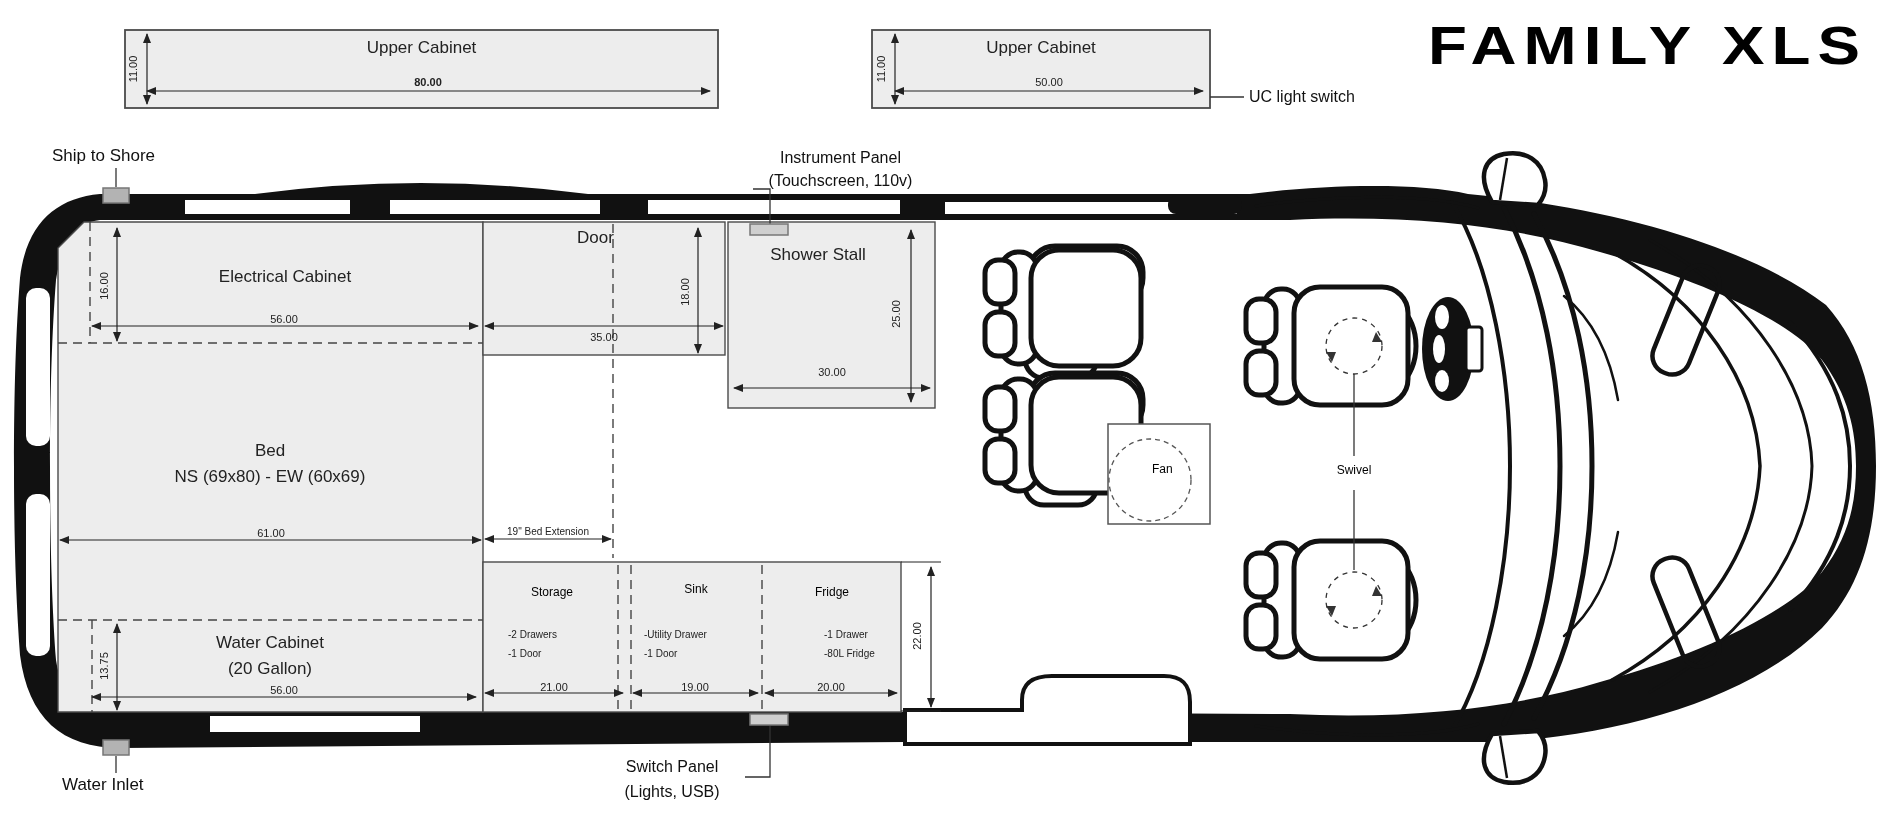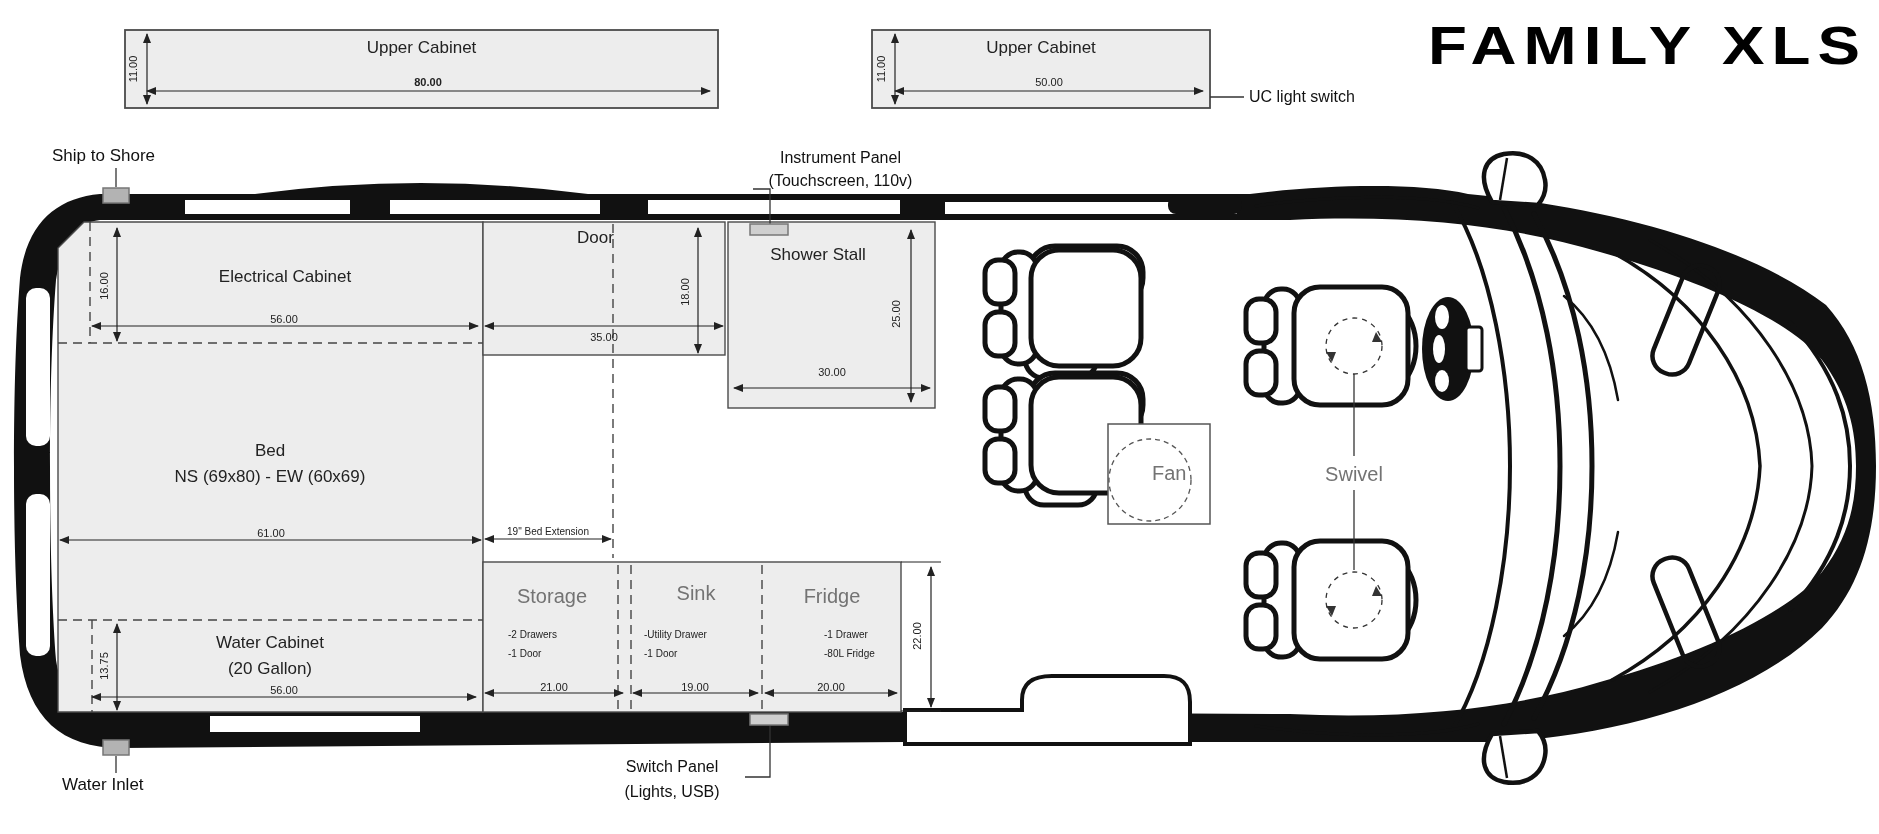--- a/index.html
+++ b/index.html
@@ -2,21 +2,21 @@
 <html><head>
 <meta charset="utf-8">
 <style>
   html,body{margin:0;padding:0;background:#fff;}
   #stage{position:relative;width:1879px;height:834px;background:#fff;overflow:hidden;
          font-family:"Liberation Sans",sans-serif;color:#1a1a1a;}
   #art{position:absolute;left:0;top:0;}
   .txt{position:absolute;white-space:nowrap;}
   .ctr{text-align:center;}
   .lbl{font-size:17px;color:#222;}
-  .lbl2{font-size:20px;color:#737373;}
+  .lbl2{font-size:12px;color:#000000;}
   .feat{font-size:10px;color:#222;line-height:19px;}
   .dim{font-size:11px;color:#222;}
   .dimS{font-size:10px;color:#222;}
   .callout{font-size:16px;color:#111;}
   .vdim{position:absolute;width:70px;height:12px;text-align:center;transform:rotate(-90deg);}
   .block{line-height:26px;}
   #title{position:absolute;right:12px;top:14px;font-size:54px;font-weight:700;
          letter-spacing:6px;color:#000;transform:scaleX(1.18);transform-origin:right center;}
 </style>
 </head>

